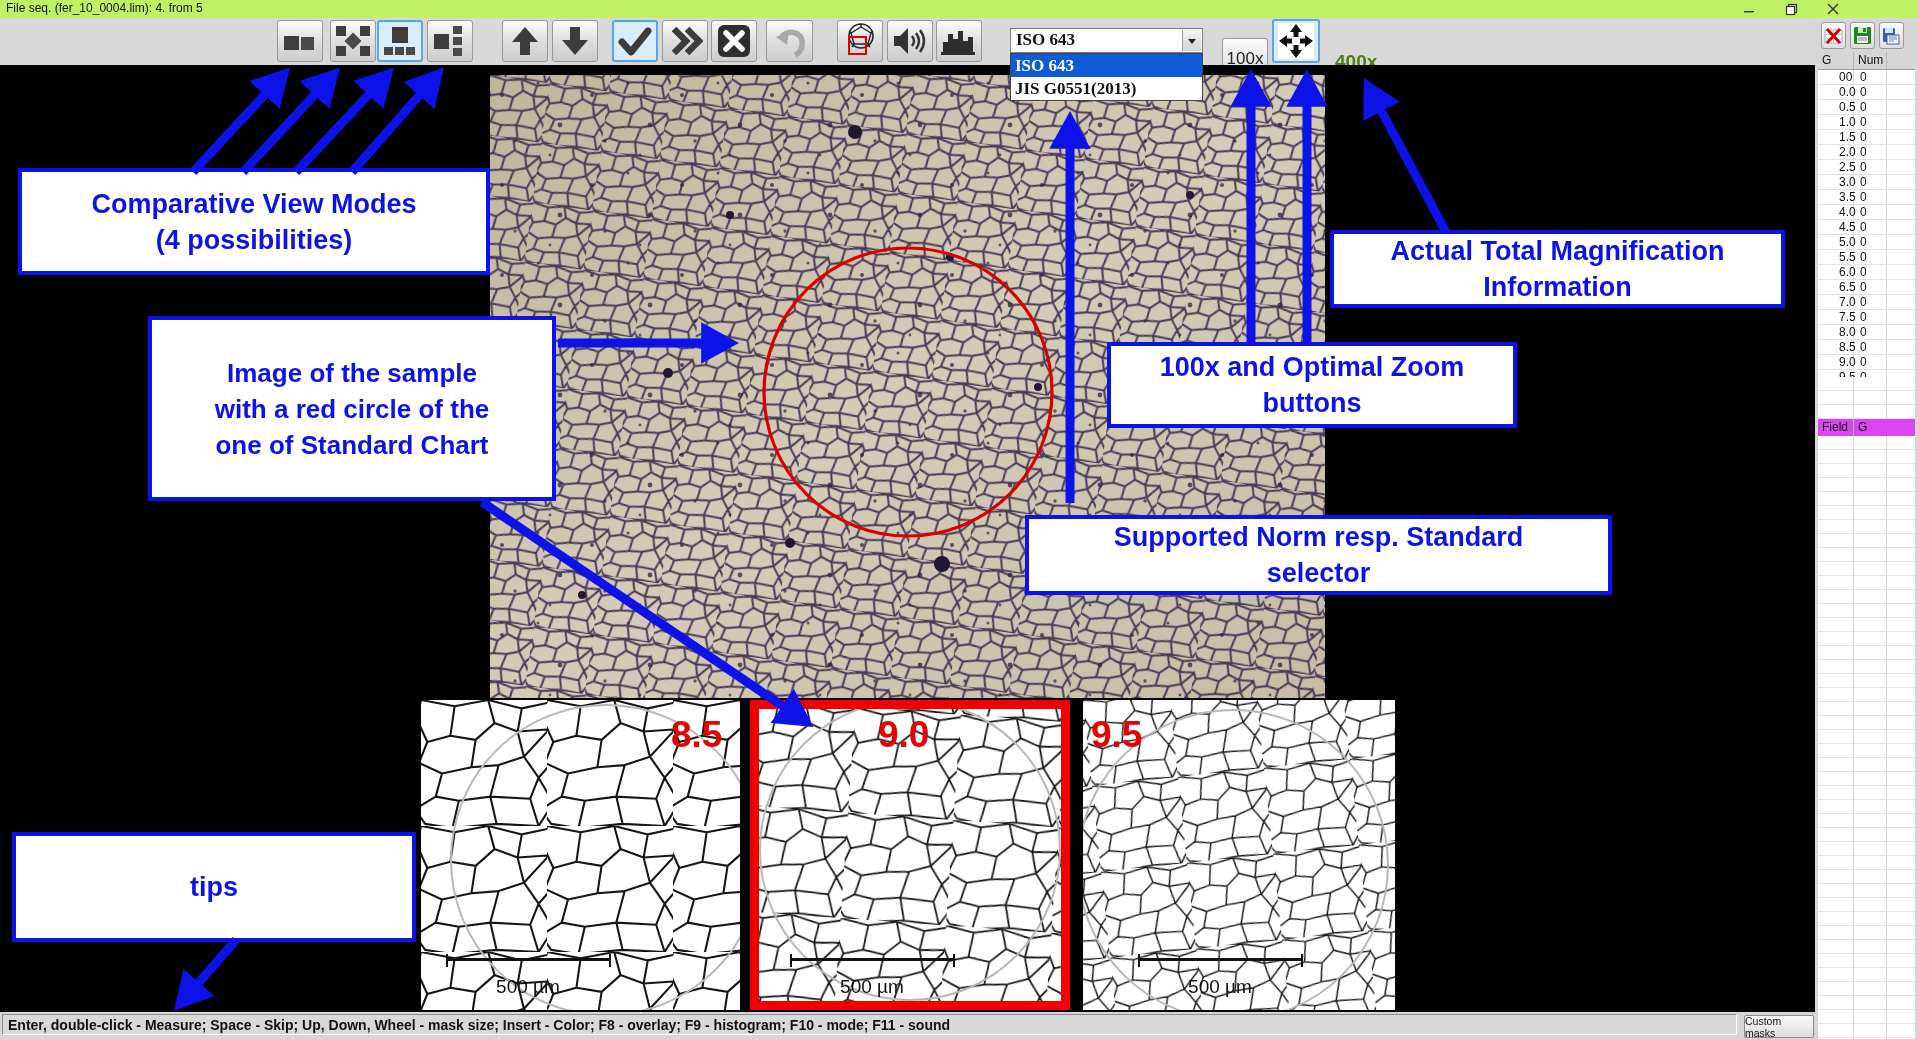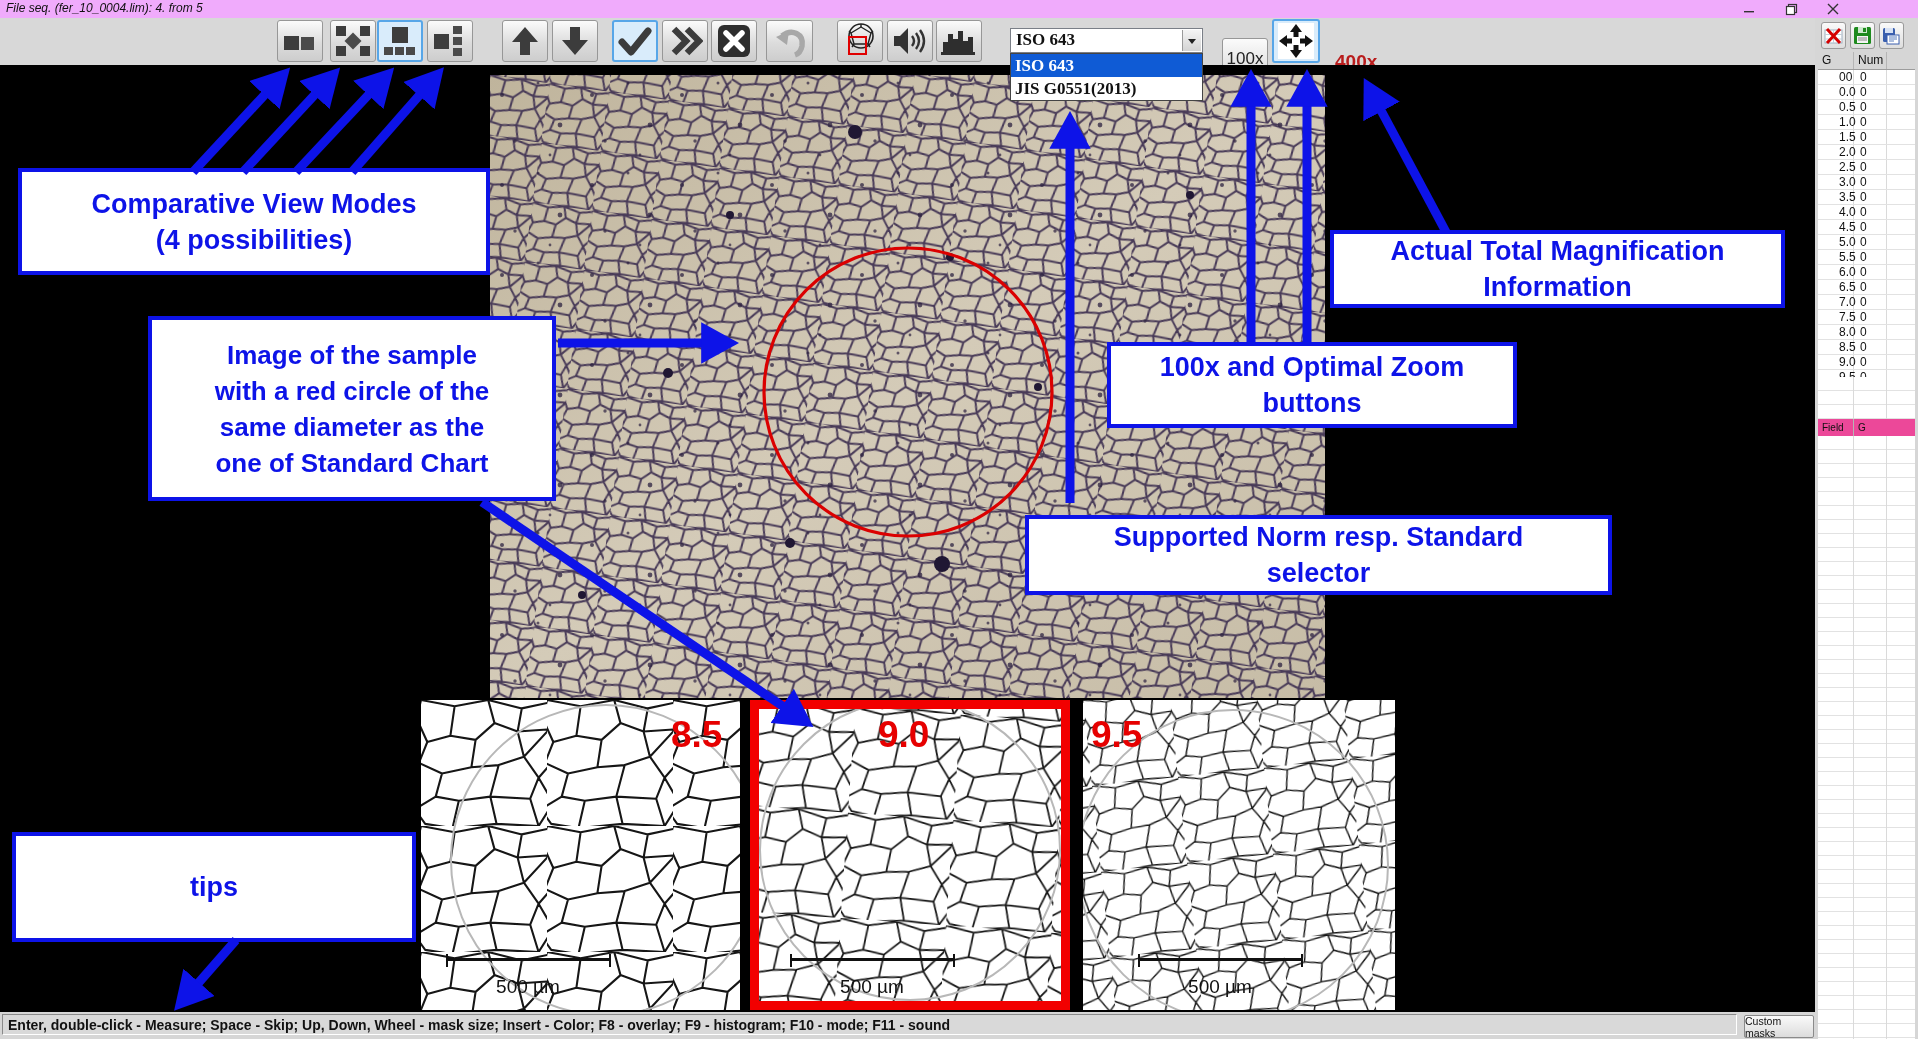--- a/index.html
+++ b/index.html
@@ -1,19 +1,19 @@
 <!DOCTYPE html>
 <html><head>
 <meta charset="utf-8">
 <style>
   html,body{margin:0;padding:0;background:#222;}
   .app{position:relative;width:1918px;height:1039px;background:#000;overflow:hidden;
        font-family:"Liberation Sans",sans-serif;}
   
-  .titlebar{position:absolute;left:0;top:0;width:1918px;height:22px;background:#f0abfc;font-style:italic;}
+  .titlebar{position:absolute;left:0;top:0;width:1918px;height:22px;background:#bef264;}
   .title-text{position:absolute;left:6px;top:1px;font-size:12px;color:#111;white-space:nowrap;}
   .winbtn{position:absolute;top:2px;width:26px;height:14px;display:flex;align-items:center;justify-content:center;}
   
   .toolbar{position:absolute;left:0;top:18px;width:1815px;height:47px;background:#d8d8d8;}
   .tbtn{position:absolute;top:2px;width:46px;height:42px;border:1px solid #979797;border-radius:3px;
         background:linear-gradient(#fbfbfb,#dcdcdc 55%,#cdcdcd);box-sizing:border-box;
         display:flex;align-items:center;justify-content:center;}
   .tbtn.sel{background:#d9ecfb;border:2px solid #57a6e8;}
   .canvas{position:absolute;left:0;top:65px;width:1815px;height:947px;background:#000;}
   
@@ -25,37 +25,37 @@
                background:linear-gradient(#f4f4f4,#d4d4d4);border-left:1px solid #9a9a9a;
                display:flex;align-items:center;justify-content:center;}
   .combo-arrow:after{content:"";width:0;height:0;border:4px solid transparent;border-top:5px solid #222;margin-top:5px;}
   .combo-list{position:absolute;left:1010px;top:53px;width:193px;background:#fff;border:1px solid #444;
               box-sizing:border-box;z-index:30;font-family:"Liberation Serif",serif;font-weight:bold;font-size:17px;}
   .combo-item{height:23px;line-height:23px;padding-left:4px;color:#111;}
   .combo-item.sel{background:#0f5bd5;color:#fff;}
   .zoom100{position:absolute;left:1222px;top:20px;width:46px;height:42px;border:1px solid #979797;border-radius:3px;
            background:linear-gradient(#fbfbfb,#d8d8d8);font-size:17px;color:#222;
            display:flex;align-items:center;justify-content:center;box-sizing:border-box;}
-  .mag-label{position:absolute;left:1335px;top:33px;font-size:19px;font-weight:bold;color:#b91c1c;}
+  .mag-label{position:absolute;left:1335px;top:33px;font-size:19px;font-weight:bold;color:#4d7c0f;}
   
   .sidebar{position:absolute;left:1815px;top:18px;width:103px;height:1021px;background:#d6d6d6;}
   .sbtn{position:absolute;top:4px;width:25px;height:27px;border:1px solid #9a9a9a;border-radius:3px;
         background:linear-gradient(#fafafa,#dedede);display:flex;align-items:center;justify-content:center;box-sizing:border-box;}
   .g-table{position:absolute;left:3px;top:34px;width:97px;background:#fff;font-size:12px;color:#111;}
   .g-row{display:flex;height:14px;line-height:14px;border-bottom:1px solid #e2e2e2;box-sizing:content-box;}
   .g-row .c1{width:36px;padding-left:21px;border-right:1px solid #dadada;box-sizing:border-box;}
   .g-row .c2{width:33px;padding-left:6px;border-right:1px solid #dadada;box-sizing:border-box;}
   .g-row .c3{flex:1;}
   .g-head{height:17px;line-height:17px;background:#d6d6d6;border-bottom:1px solid #9c9c9c;font-size:12px;}
   .g-head .c1,.g-head .c2{padding-left:4px;border-right:1px solid #b5b5b5;}
   .empty-grid{position:absolute;left:3px;width:97px;background:
       linear-gradient(90deg,transparent 0 35px,#dadada 35px 36px,transparent 36px 68px,#dadada 68px 69px,transparent 69px),
       repeating-linear-gradient(180deg,#fff 0 13px,#e2e2e2 13px 14px);}
-  .f-head{position:absolute;left:3px;width:97px;height:17px;line-height:17px;background:#ec4899;
-          border-bottom:1px solid #9c9c9c;display:flex;font-size:10px;color:#111;align-items:flex-end;}
+  .f-head{position:absolute;left:3px;width:97px;height:17px;line-height:17px;background:#d946ef;
+          border-bottom:1px solid #9c9c9c;display:flex;font-size:12px;color:#111;align-items:flex-end;}
   .f-head .c1{width:36px;padding-left:4px;border-right:1px solid #b5b5b5;box-sizing:border-box;}
   .f-head .c2{flex:1;padding-left:4px;}
   
   .statusbar{position:absolute;left:0;top:1012px;width:1815px;height:27px;background:#d6d6d6;}
   .status-inner{position:absolute;left:2px;top:2px;width:1735px;height:21px;background:#d9d9d9;
                 border:1px solid;border-color:#8a8a8a #fff #fff #8a8a8a;
                 font-weight:bold;font-size:14px;color:#111;line-height:21px;padding-left:5px;
                 box-sizing:border-box;white-space:nowrap;overflow:hidden;}
   .custommasks{position:absolute;left:1744px;top:3px;width:68px;height:21px;border:1px solid #8a8a8a;border-radius:2px;
                background:linear-gradient(#fafafa,#dcdcdc);font-size:10.5px;color:#111;
@@ -451,21 +451,20 @@
       </div>
   </div>
 
   <div class="abox" style="left:18px;top:168px;width:472px;height:107px">
     <div>Comparative View  Modes</div>
     <div>(4 possibilities)</div>
   </div>
   <div class="abox" style="left:148px;top:316px;width:408px;height:185px;font-size:26px">
     <div>Image of the sample</div>
     <div>with a red circle of the</div>
-    <div>same diameter as the</div>
     <div>one of Standard Chart</div>
   </div>
   <div class="abox" style="left:1330px;top:230px;width:455px;height:78px">
     <div>Actual Total Magnification</div>
     <div>Information</div>
   </div>
   <div class="abox" style="left:1107px;top:342px;width:410px;height:86px">
     <div>100x and Optimal Zoom</div>
     <div>buttons</div>
   </div>

